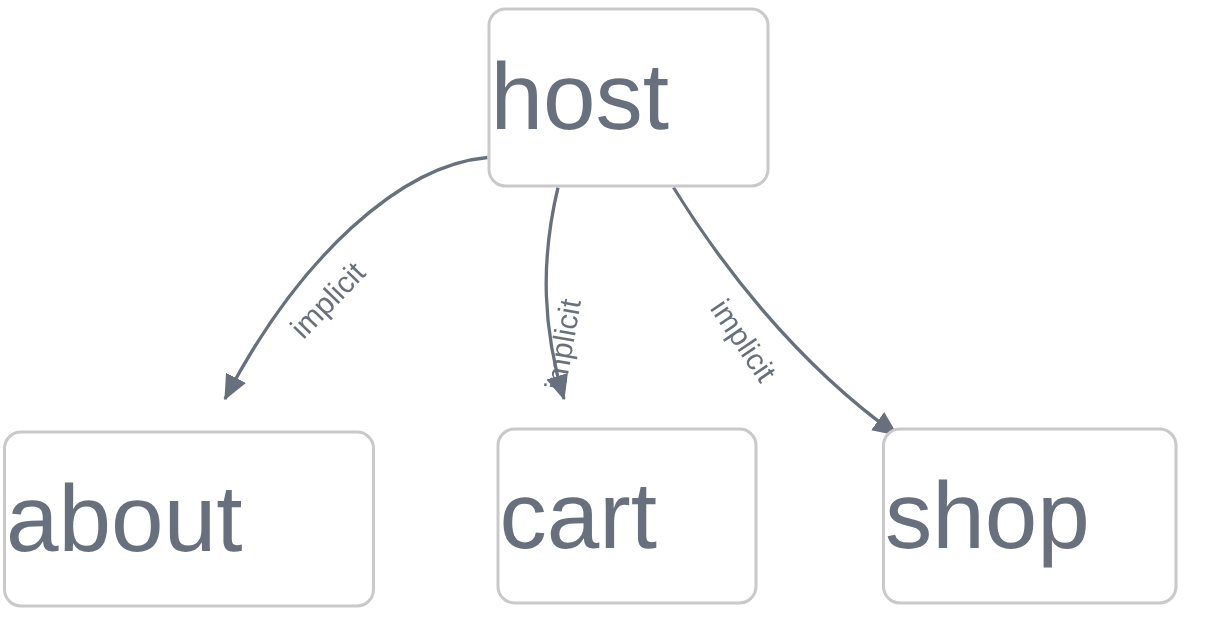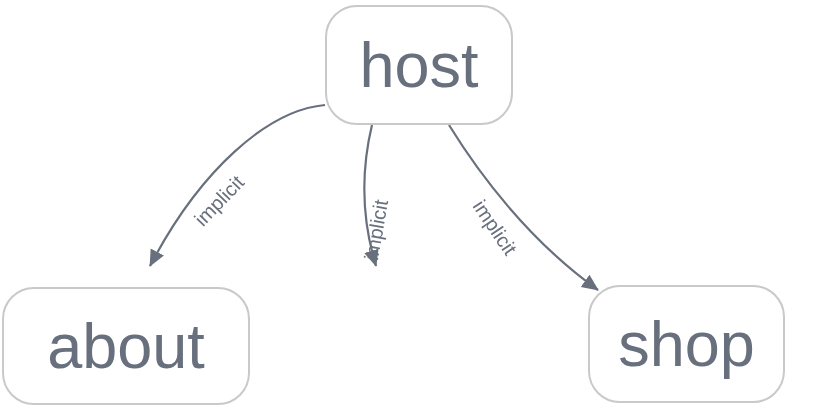--- a/index.html
+++ b/index.html
@@ -24,24 +24,23 @@
     left: 0;
     top: 0;
     width: 818px;
     height: 412px;
   }
   .node-box {
     position: absolute;
     box-sizing: border-box;
     background: #ffffff;
     border: 2px solid #c9c9cc;
-    border-radius: 32px;
+    border-radius: 12px;
     display: flex;
     align-items: center;
-    justify-content: center;
   }
   .node-label {
     color: #68707d;
     font-size: 63px;
     font-weight: 400;
     line-height: 1;
     letter-spacing: 0px;
     white-space: nowrap;
     font-family: "Liberation Sans", sans-serif;
   }
@@ -74,20 +73,23 @@
   </svg>
 
   <div class="node-box" style="left:325px; top:5px; width:188px; height:120px;">
     <span class="node-label">host</span>
   </div>
 
   <div class="node-box" style="left:2px; top:287px; width:248px; height:118px;">
     <span class="node-label">about</span>
   </div>
 
+  <div class="node-box" style="left:331px; top:285px; width:174px; height:118px;">
+    <span class="node-label">cart</span>
+  </div>
 
   <div class="node-box" style="left:588px; top:285px; width:197px; height:118px;">
     <span class="node-label">shop</span>
   </div>
 
   <span class="edge-label" style="left:190px; top:215px; transform: rotate(-46deg);">implicit</span>
 
   <span class="edge-label" style="left:360px; top:258px; transform: rotate(-80deg);">implicit</span>
 
   <span class="edge-label" style="left:487px; top:196px; transform: rotate(56deg);">implicit</span>

